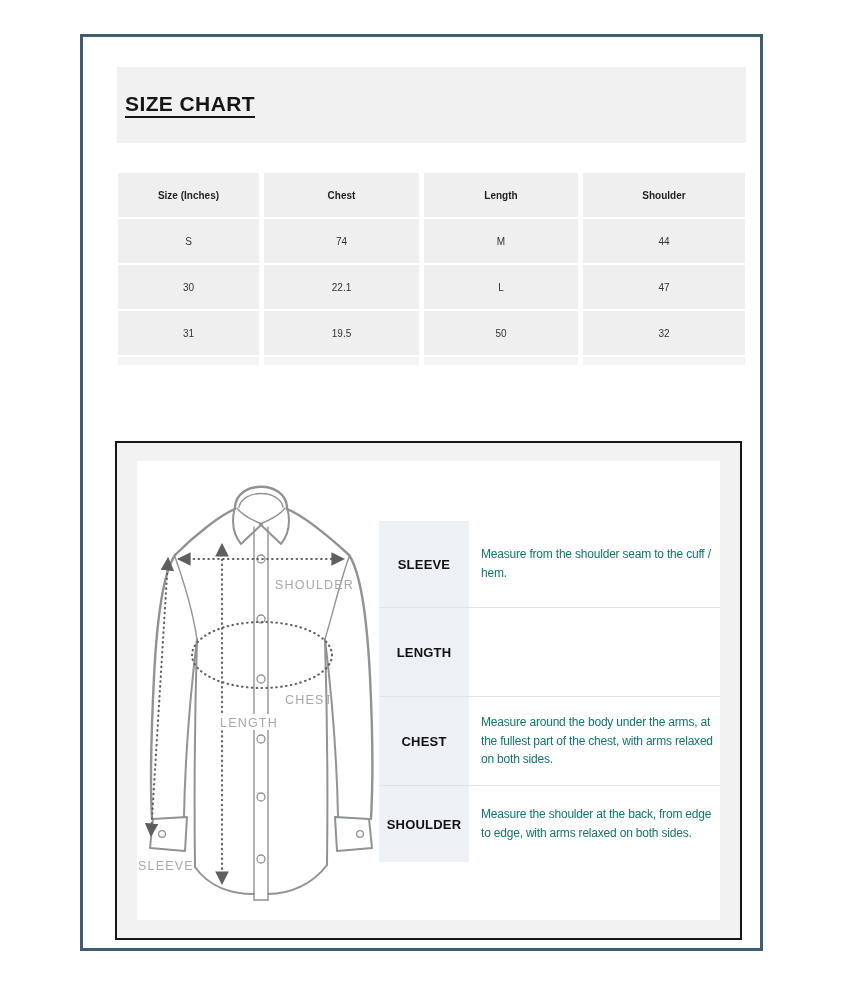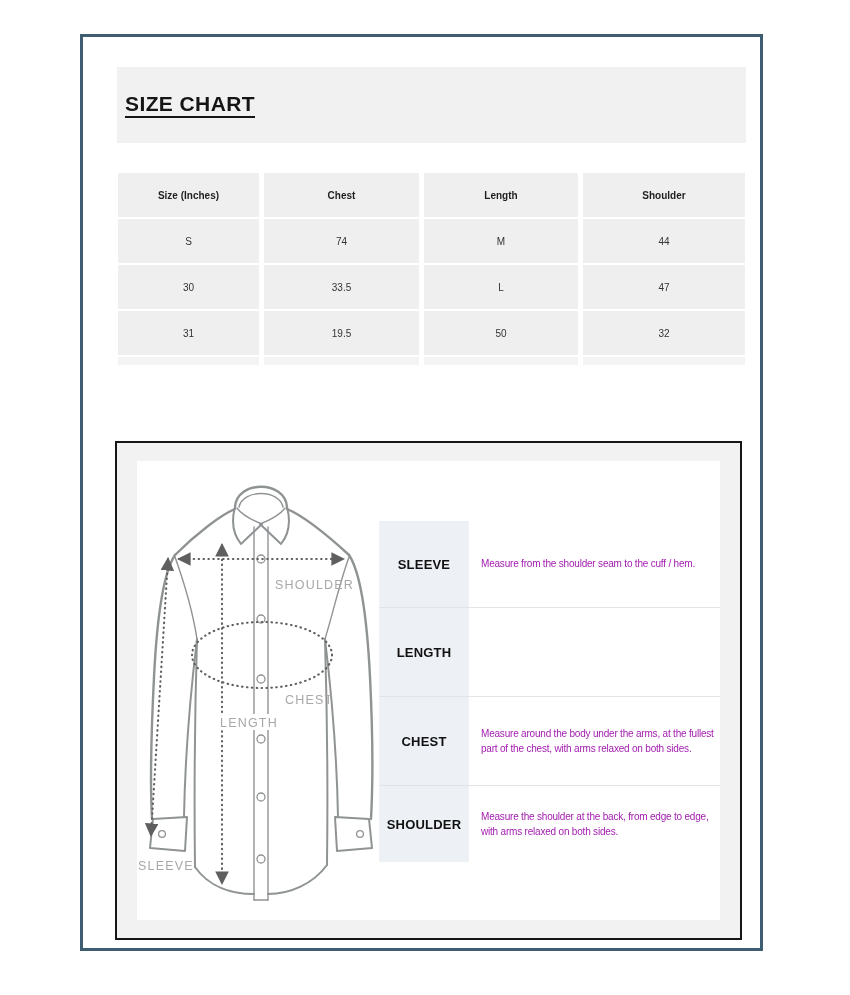--- a/index.html
+++ b/index.html
@@ -49,21 +49,21 @@
   }
   .defrow{display:flex;}
   .defrow + .defrow{border-top:1px solid #e3e3e3;}
   .defrow .term{
     width:90px;flex-shrink:0;background:#edf1f5;
     display:flex;align-items:center;justify-content:center;
     font-weight:700;font-size:13px;color:#111;letter-spacing:0.2px;
   }
   .defrow .desc{
     flex:1;display:flex;align-items:center;
-    padding-left:12px;font-size:10px;line-height:1.55;color:#a21caf;
+    padding-left:12px;font-size:12px;line-height:1.55;color:#0f766e;
     letter-spacing:-0.2px;
   }
   .r1{height:86px;}
   .r2{height:88px;}
   .r3{height:88px;}
   .r4{height:76px;}
 </style>
 </head>
 <body>
 
@@ -78,21 +78,21 @@
     <div class="cell h">Chest</div>
     <div class="cell h">Length</div>
     <div class="cell h">Shoulder</div>
 
     <div class="cell">S</div>
     <div class="cell">74</div>
 
     <div class="cell">M</div>
     <div class="cell">44</div>
     <div class="cell">30</div>
-    <div class="cell">33.5</div>
+    <div class="cell">22.1</div>
 
     <div class="cell">L</div>
     <div class="cell">47</div>
     <div class="cell">31</div>
     <div class="cell">19.5</div>
 
     <div class="cell">50</div>
     <div class="cell">32</div>
 
     <div class="cell strip"></div>

